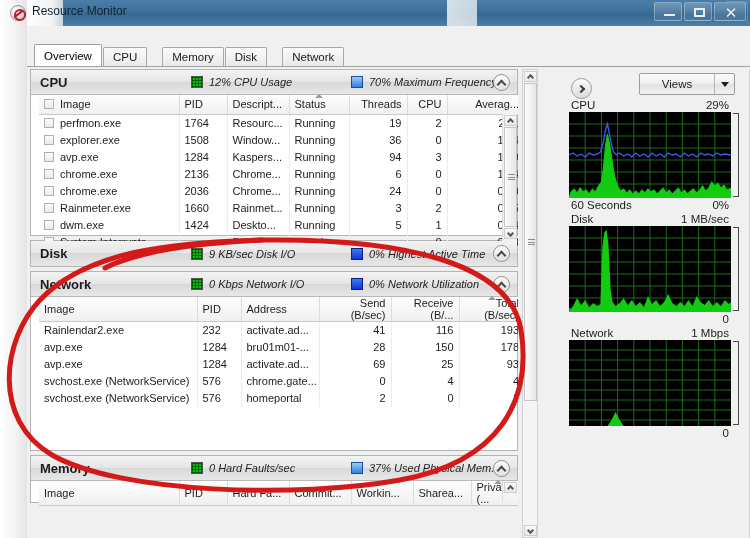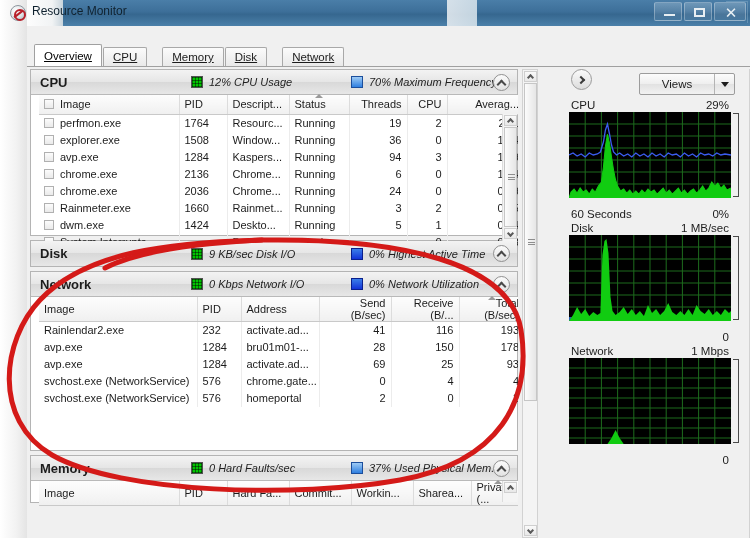--- a/index.html
+++ b/index.html
@@ -92,21 +92,20 @@
     border-bottom: 1px solid #a0a0a0;
     display: flex; align-items: flex-end; padding-left: 7px;
   }
   .tab {
     height: 19px; padding: 0 9px; font-size: 11.5px; color: #1c1c1c;
     background: linear-gradient(to bottom,#fbfbfb,#e9e9e9);
     border: 1px solid #a8a8a8; border-bottom: none;
     display:flex; align-items:center;
     margin-right: 1px;
     border-radius: 2px 2px 0 0;
-    text-decoration: underline;
   }
   .tab.active {
     background: #ffffff; height: 22px; color:#000;
     border-color:#a0a0a0; position: relative; z-index:3;
   }
 
   .panel-area {
     position: absolute; left: 0; top: 41px; width: 723px; height: 471px;
     background: #f0f0f0;
   }
@@ -188,39 +187,39 @@
     border:1px solid #c6c6c6; position:relative;
   }
   .sb-grip { position:absolute; left:3px; top:50%; margin-top:-3px; width:7px; height:6px;
     border-top:1px solid #8e8e8e; border-bottom:1px solid #8e8e8e; }
   .sb-grip::after{content:"";position:absolute;left:0;top:2px;width:7px;border-top:1px solid #8e8e8e;}
 
   
   .right-col {
     position: absolute; left: 540px; top: 2px; width: 178px; height: 469px;
   }
-  .views-bar { height: 30px; position: relative; display:flex; align-items:flex-start; }
+  .views-bar { height: 30px; position: relative; display:flex; align-items:flex-end; }
   .nav-circle {
     width:21px;height:21px;border-radius:50%;margin-left:4px;
     background: linear-gradient(to bottom,#fbfbfb,#dcdcdc); border:1px solid #9b9b9b;
     display:flex;align-items:center;justify-content:center;
   }
   .nav-circle i{display:block;width:6px;height:6px;border-right:2px solid #3c3c3c;border-top:2px solid #3c3c3c;transform:rotate(45deg);margin-left:-2px;}
   .views-btn {
     position:absolute; right: 10px; top: 4px; height: 22px; width: 96px;
     background: linear-gradient(to bottom,#fcfcfc 0%,#efefef 48%,#e2e2e2 52%,#f2f2f2 100%);
     border:1px solid #9c9c9c; border-radius:2px; display:flex; align-items:center;
   }
   .views-label{ flex:1; text-align:center; font-size:11.5px; color:#1c1c1c;}
   .views-split{ width:20px; height:100%; border-left:1px solid #b4b4b4; display:flex;align-items:center;justify-content:center;}
   .views-split i{width:0;height:0;border-left:4px solid transparent;border-right:4px solid transparent;border-top:5px solid #1c1c1c;}
 
   .graph-block { margin-bottom: 2px; position: relative; padding: 0 14px 0 2px; }
   .g-top { display:flex; justify-content:space-between; font-size:11.5px; color:#1c1c1c; padding:0 2px 1px 2px;}
-  .g-bot { display:flex; justify-content:space-between; font-size:11.5px; color:#1c1c1c; padding:10px 2px 0 2px;}
+  .g-bot { display:flex; justify-content:space-between; font-size:11.5px; color:#1c1c1c; padding:1px 2px 0 2px;}
   .g-canvas { width: 100%; height: 86px; background:#000; display:block; }
   .g-bracket {
     position:absolute; right:6px; width:6px; border:1px solid #4a4a4a; border-left:none;
   }
 
   .main-sb {
     position:absolute; left:495px; top:2px; width:16px; height:469px;
     background:#f4f4f4; border:1px solid #d2d2d2;
   }
   .right-sb {

